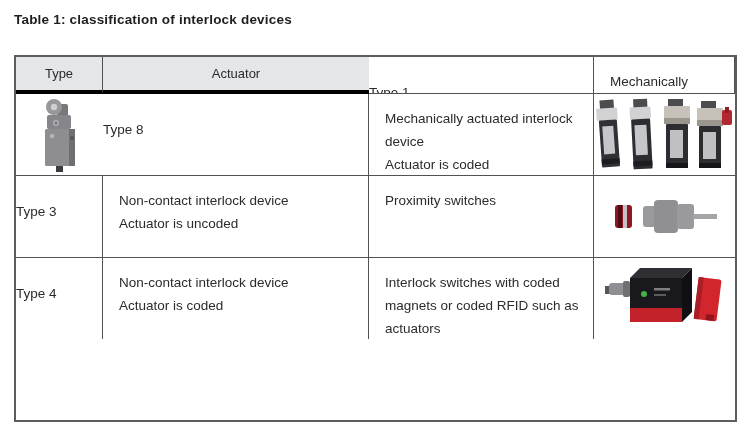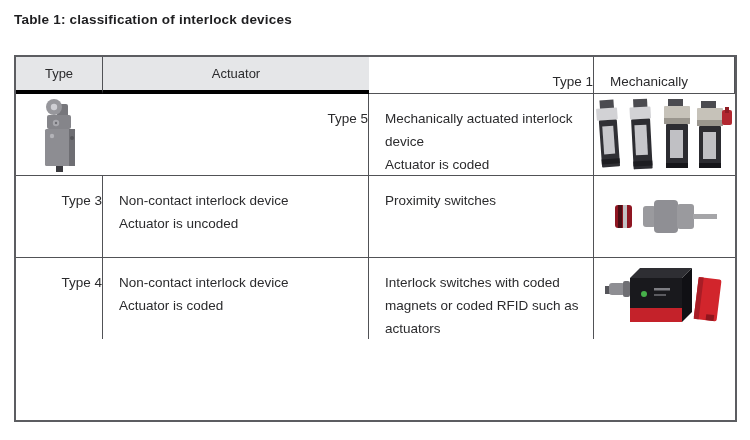--- a/index.html
+++ b/index.html
@@ -28,21 +28,21 @@
     overflow:hidden;
   }
   .cell.last-col{border-right:none;}
   .cell.last-row{border-bottom:none;}
   .head{
     background:#e5e6e8;
     display:flex;align-items:center;justify-content:center;
     border-bottom:4px solid #000000;
     font-size:13px;
   }
-  .c-type{ text-align:right;padding-top:13px; }
+  .c-type{ text-align:left;padding-top:24px; }
   .c-text{ padding:13px 12px 0 16px; white-space:pre-line; }
   .c-img{ display:flex;align-items:center;justify-content:center; }
 </style>
 </head>
 <body>
 
 <div class="page">
 
   <div class="title">Table 1: classification of interlock devices</div>
 
@@ -63,21 +63,21 @@
         <circle cx="28" cy="25" r="3.2" fill="#a8a8ad"></circle>
         <circle cx="28" cy="25" r="1.2" fill="#6e6e73"></circle>
         <rect x="17" y="31" width="30" height="37" rx="1.5" fill="#8d8d92"></rect>
         <rect x="41" y="31" width="6" height="37" fill="#6e6e73"></rect>
         <circle cx="44" cy="40" r="2" fill="#55555a"></circle>
         <circle cx="24" cy="38" r="2.2" fill="#b3b3b8"></circle>
         <rect x="28" y="68" width="7" height="6" fill="#3c3c40"></rect>
       </svg>
     </div>
 
-    <div class="cell c-type">Type 5</div>
+    <div class="cell c-type">Type 8</div>
     <div class="cell c-text">Mechanically actuated interlock device
 Actuator is coded</div>
     <div class="cell c-img last-col">
       <svg width="140" height="76" viewBox="0 0 140 76">
 
         <g transform="rotate(-4 14 40)">
           <rect x="7" y="3" width="14" height="9" fill="#4b4b50"></rect>
           <rect x="3" y="11" width="21" height="12" rx="1" fill="#d2d2d5"></rect>
           <rect x="5" y="23" width="18" height="47" rx="1" fill="#303035"></rect>
           <rect x="8" y="29" width="11" height="28" fill="#c6c6ca"></rect>

